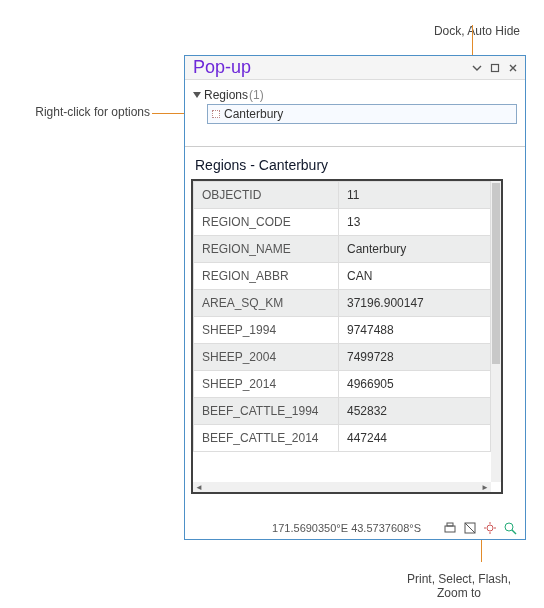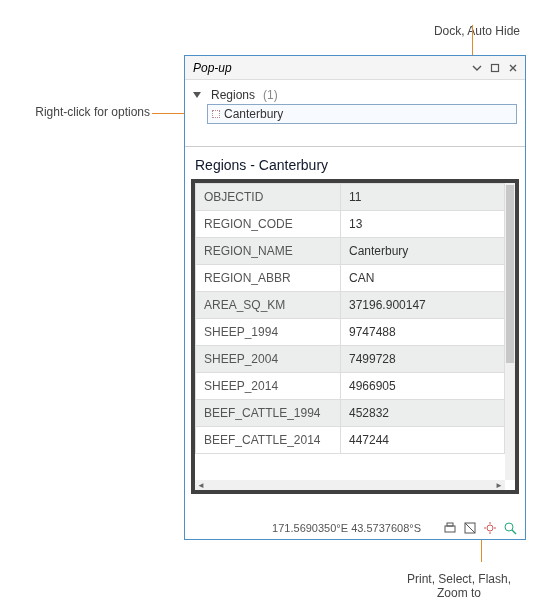--- a/index.html
+++ b/index.html
@@ -89,23 +89,22 @@
     border: 1px solid #4d90c7;
     background: #fff;
   }
   .titlebar {
     height: 24px;
     background: #f5f5f5;
     border-bottom: 1px solid #ddd;
     display: flex;
     align-items: center;
     padding: 0 4px 0 8px;
-    color: #000000;
-    font-size: 12px;
-    font-style: italic;
+    color: #6d28d9;
+    font-size: 18px;
   }
   .titlebar-title { flex: 1; }
   .titlebar-btn {
     width: 16px;
     height: 16px;
     margin-left: 2px;
     display: flex;
     align-items: center;
     justify-content: center;
     color: #555;
@@ -113,21 +112,21 @@
     font-size: 10px;
   }
   .tree {
     padding: 6px 8px 4px 8px;
     font-size: 12px;
     height: 66px;
   }
   .tree-parent {
     display: flex;
     align-items: center;
-    gap: 8px;
+    gap: 1px;
     padding: 2px 0;
   }
   .tree-parent .tri {
     display: inline-block;
     width: 0; height: 0;
     border-left: 4px solid transparent;
     border-right: 4px solid transparent;
     border-top: 6px solid #555;
     margin-right: 2px;
   }
@@ -148,23 +147,23 @@
   .section-divider {
     border-top: 1px solid #ccc;
   }
   .section-title {
     color: #0f172a;
     font-size: 14px;
     padding: 10px 10px 6px 10px;
   }
   .attr-wrap {
     position: relative;
-    margin: 0 6px 0 6px;
+    margin: 0 22px 0 6px;
     height: 315px;
-    border: 4px solid #404040;
+    border: 2px solid #404040;
     overflow: hidden;
   }
   .attr-scroll {
     position: absolute;
     top: 0; left: 0; right: 10px; bottom: 10px;
     overflow: hidden;
   }
   .attr-table {
     width: 100%;
     border-collapse: collapse;

